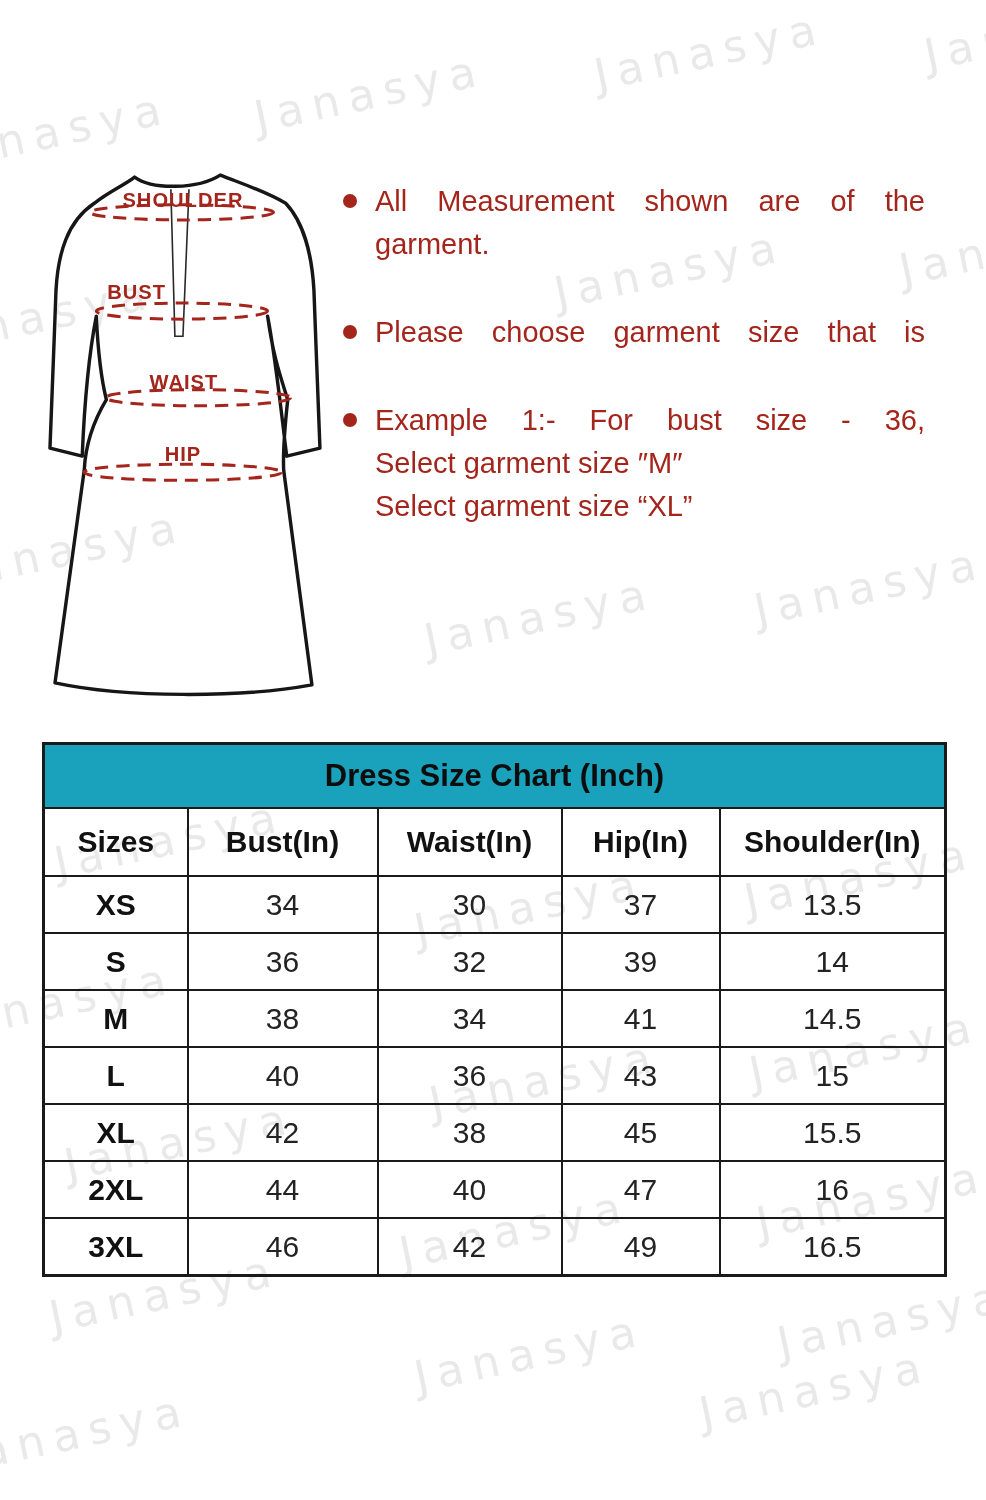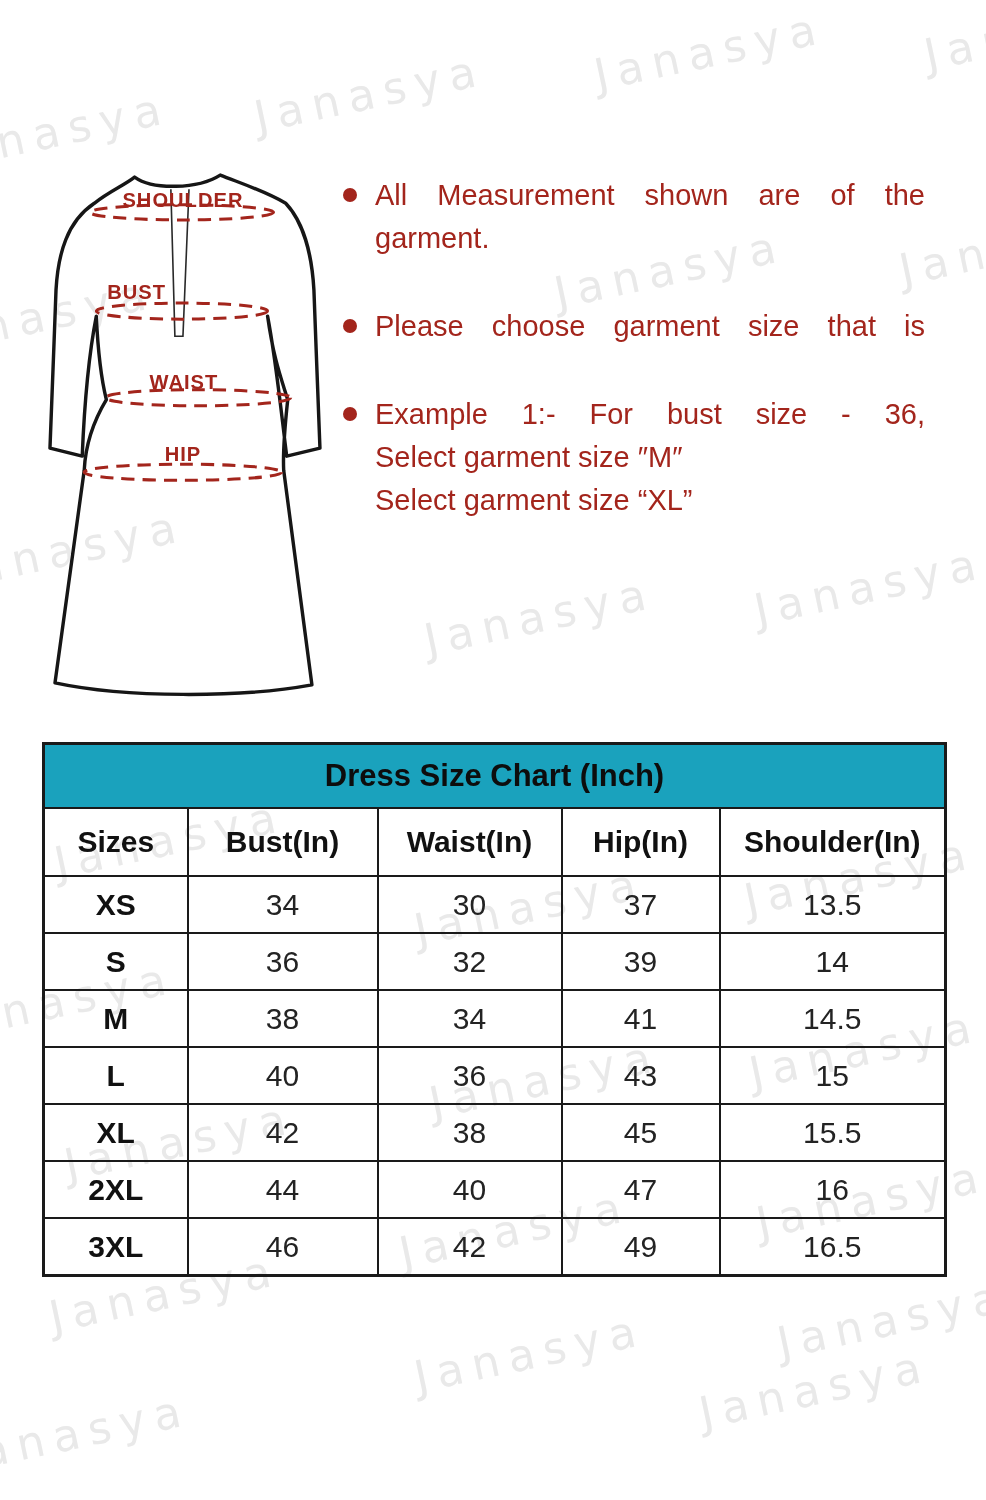--- a/index.html
+++ b/index.html
@@ -9,21 +9,21 @@
   
   .wm-layer{position:absolute;inset:0;pointer-events:none;mix-blend-mode:darken;z-index:40;}
   .wm{position:absolute;font-family:"DejaVu Sans",sans-serif;font-size:44px;font-weight:400;
       color:#e9e9e9;letter-spacing:9px;white-space:nowrap;
       transform:rotate(-12deg);transform-origin:left center;}
 
   
   .dress{position:absolute;left:28px;top:163px;width:324px;height:544px;z-index:10;}
 
   
-  .notes{position:absolute;left:343px;top:174px;width:582px;z-index:10;}
+  .notes{position:absolute;left:343px;top:180px;width:582px;z-index:10;}
   .note-item{display:flex;align-items:flex-start;margin-bottom:45px;}
   .note-dot{flex:0 0 14px;width:14px;height:14px;border-radius:50%;background:#a3251c;
             margin-top:14px;margin-right:18px;}
   .note-lines{flex:1 1 auto;min-width:0;}
   .note-line{font-size:29px;line-height:43px;color:#a3251c;text-align:left;}
   .note-line.stretch{text-align:justify;text-align-last:justify;}
   .note-line.gap{margin-top:8px;}
 
   
   .chart-wrap{position:absolute;left:42px;top:742px;width:822px;z-index:10;}

